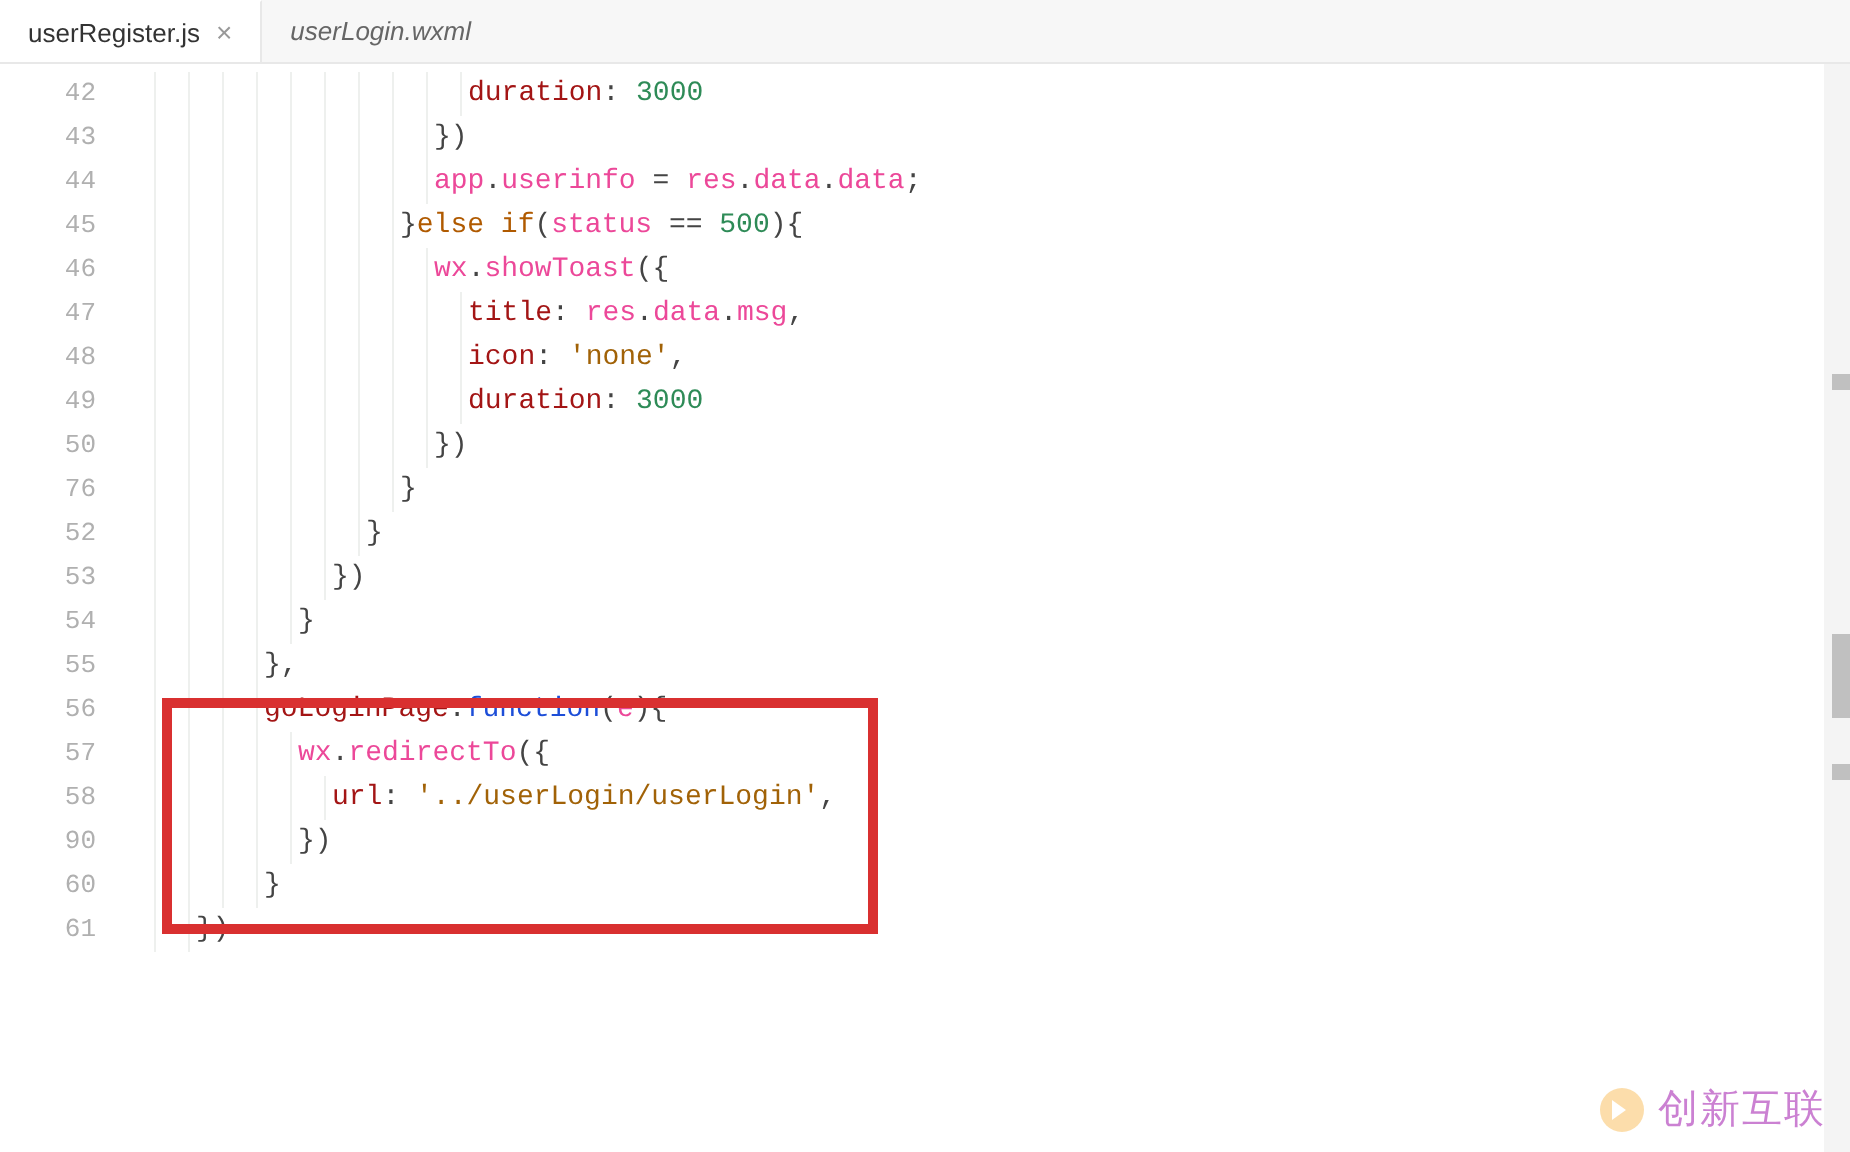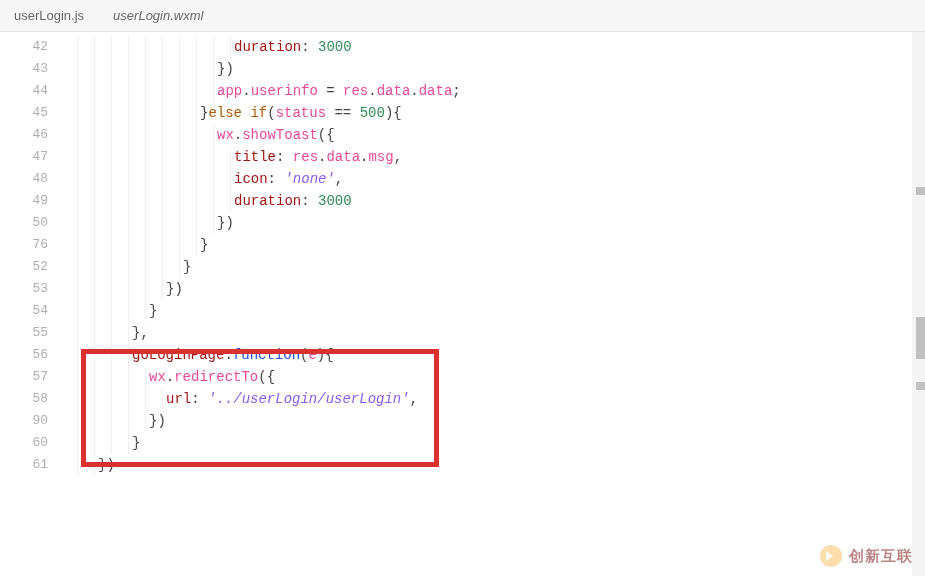--- a/index.html
+++ b/index.html
@@ -75,21 +75,21 @@
   line-height: 22px;
   position: relative;
   color: #444;
 }
 .tok-punc { color: #444; }
 .tok-key { color: #b05a00; }
 .tok-num { color: #2e8b57; }
 .tok-prop { color: #a31515; }
 .tok-ident { color: #ec4899; }
 .tok-func { color: #1d4ed8; }
-.tok-str { color: #8b5cf6; font-style: italic; }
+.tok-str { color: #a16207; }
 .tok-op { color: #444; }
 .guide {
   position: absolute;
   top: 0;
   bottom: 0;
   width: 1px;
   border-left: 1px solid #eef0ee;
 }
 .highlight-box {
   position: absolute;
@@ -117,28 +117,29 @@
 .watermark {
   position: absolute;
   right: 12px;
   bottom: 8px;
   display: flex;
   align-items: center;
   opacity: 0.55;
   font-family: "Microsoft YaHei", Arial, sans-serif;
 }
 .watermark svg { margin-right: 6px; }
-.watermark span { color: #7f1d1d; font-size: 15px; letter-spacing: 1px; font-weight: bold;}
+.watermark span { color: #a21caf; font-size: 20px; letter-spacing: 1px;}
 </style>
 </head>
 <body>
 
 <div class="tab-bar">
-    <div class="tab">
-      <span>userLogin.js</span>
+    <div class="tab active">
+      <span>userRegister.js</span>
+      <span class="close">×</span>
     </div>
     <div class="tab italic">
       <span>userLogin.wxml</span>
     </div>
   </div>
 
 <div class="editor-area">
   <div class="gutter">
       <div class="ln">42</div>
       <div class="ln">43</div>

